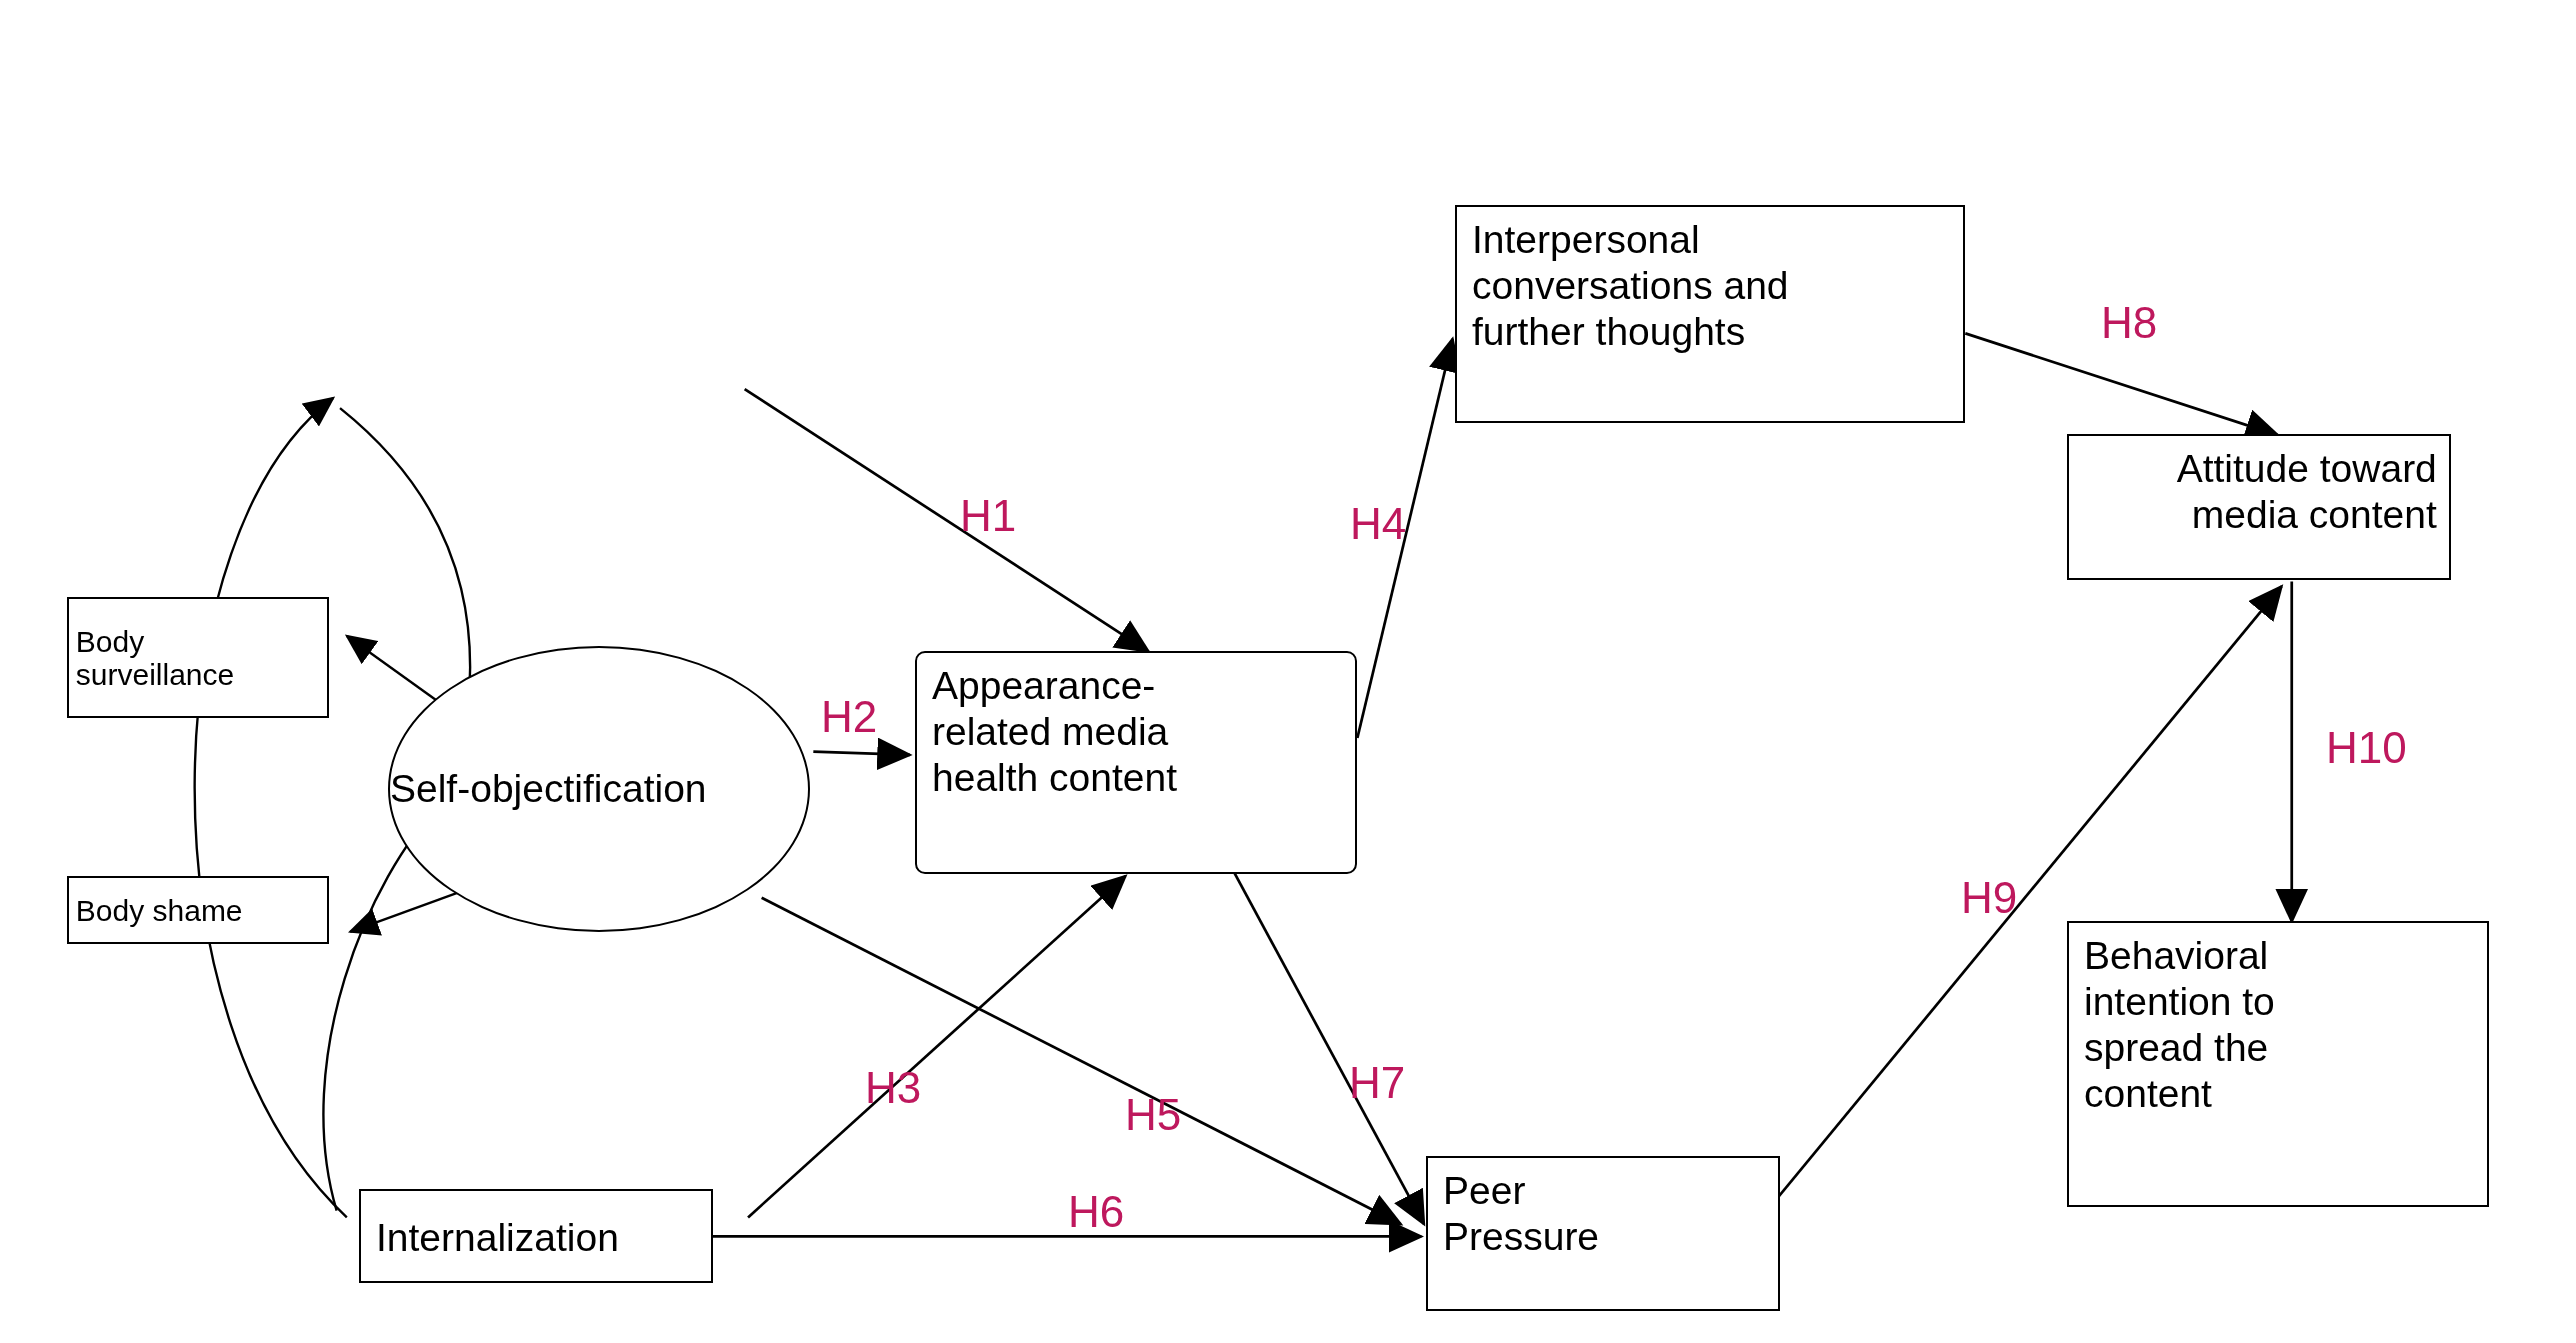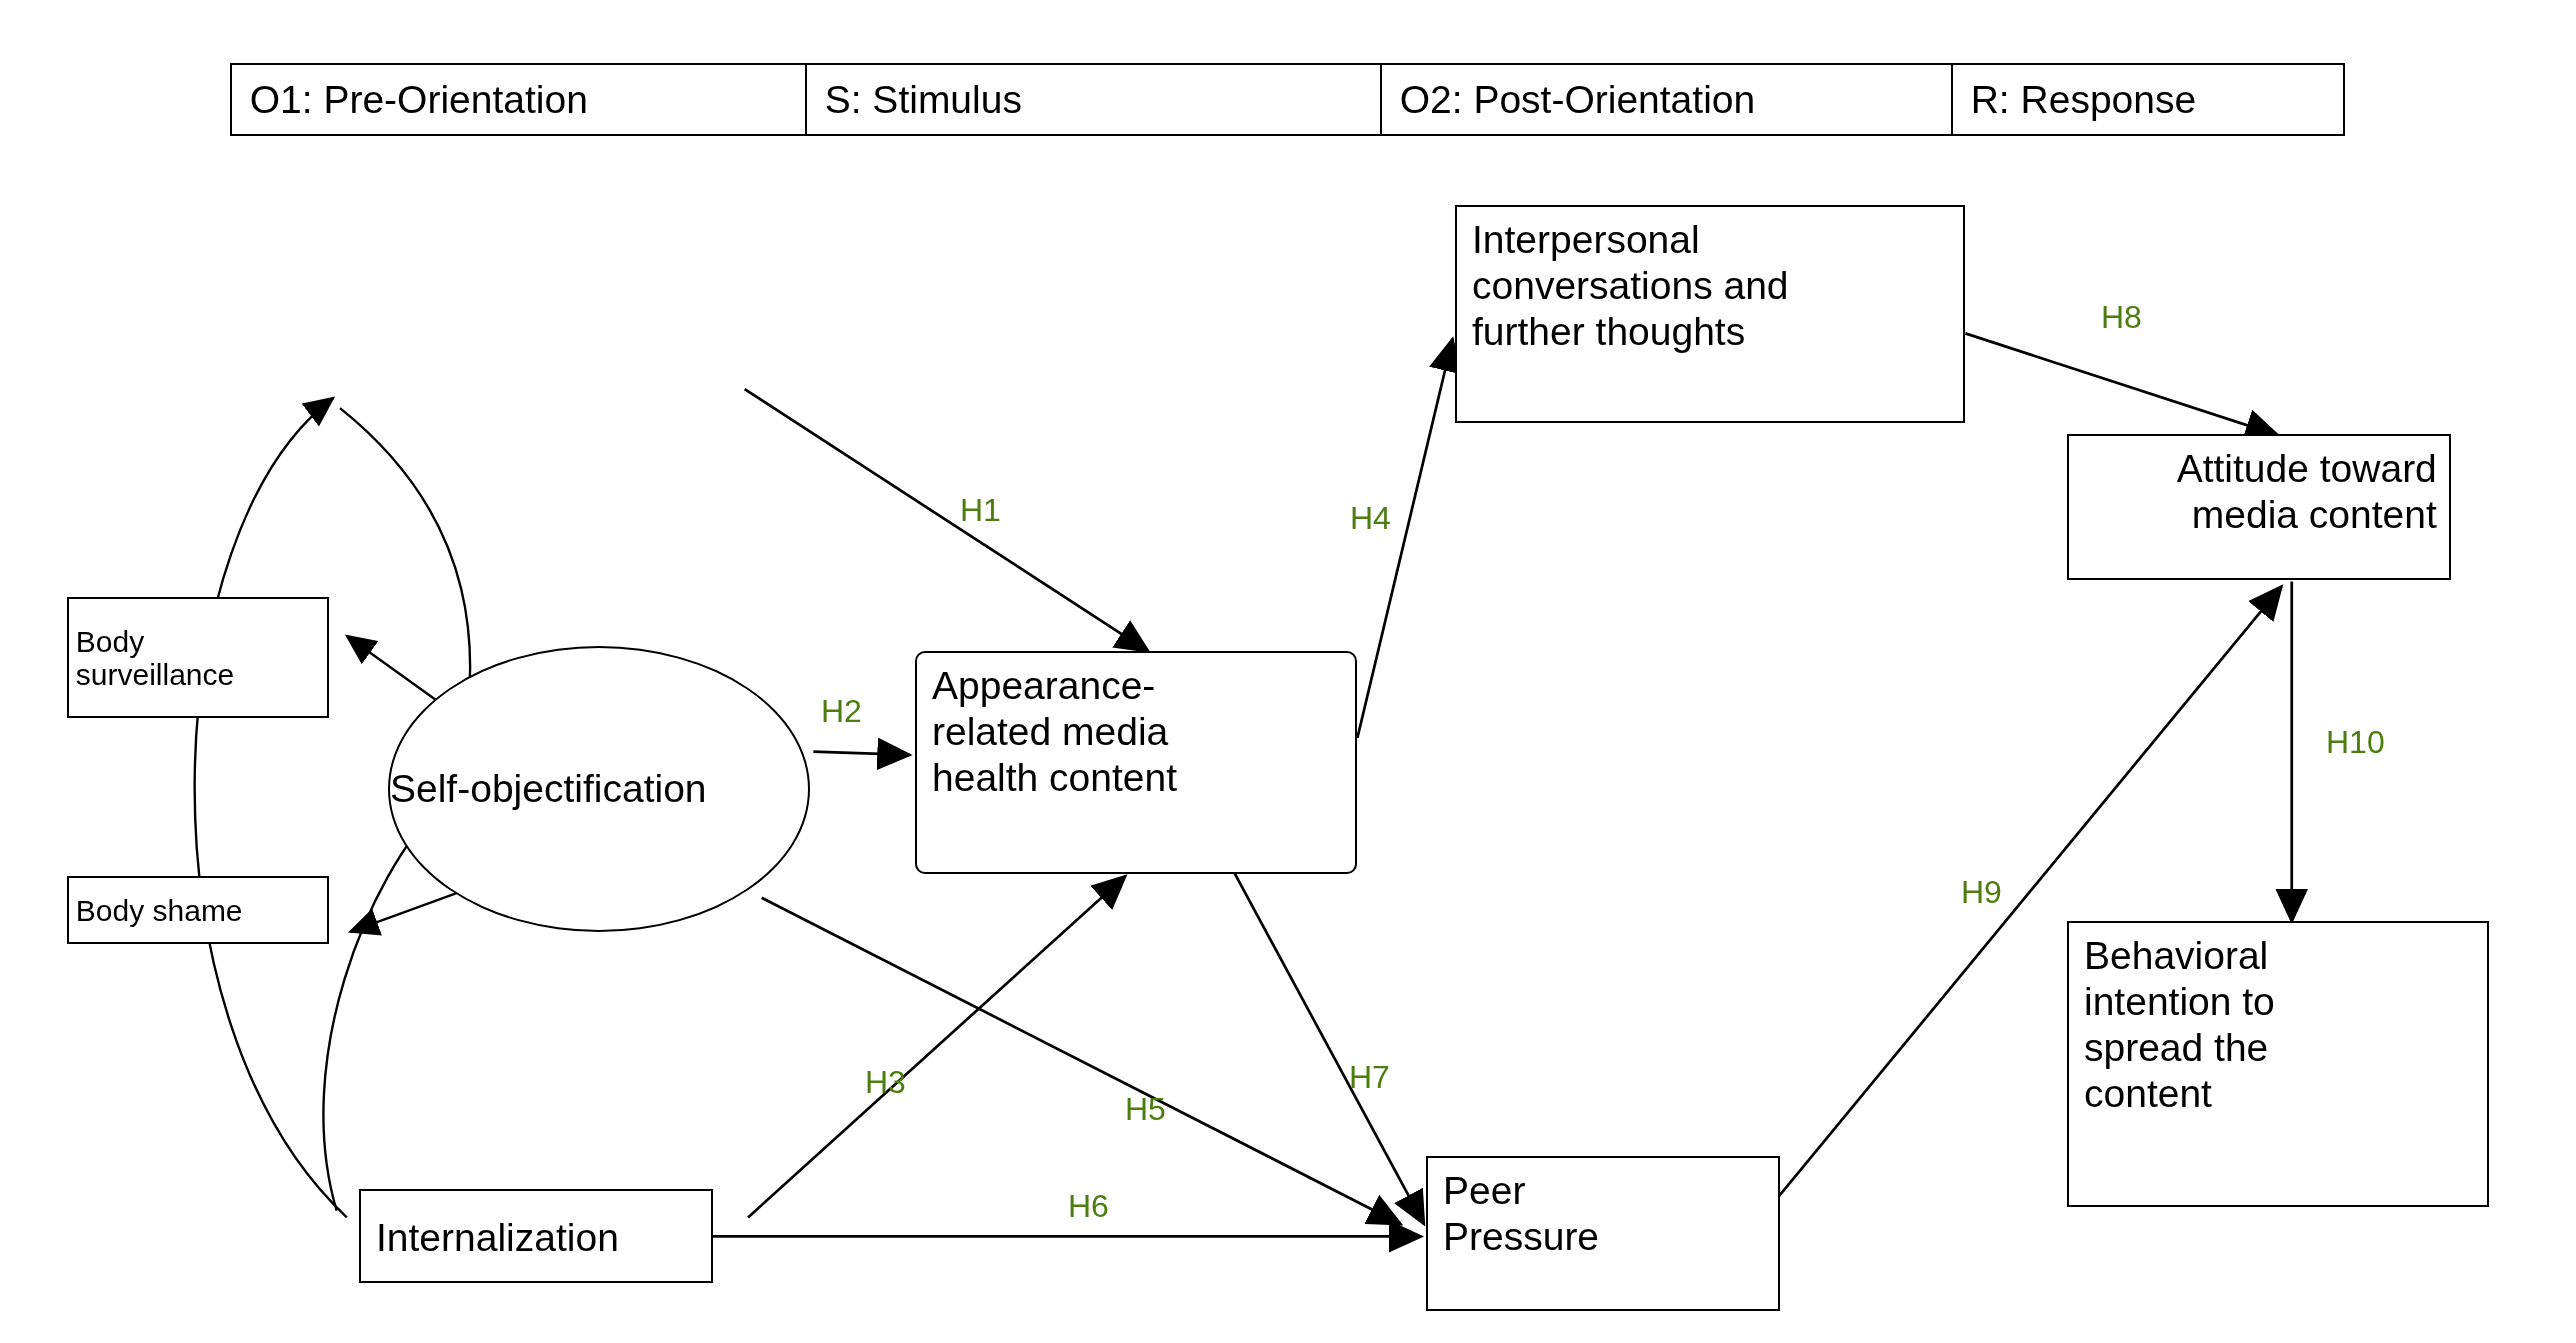--- a/index.html
+++ b/index.html
@@ -102,39 +102,33 @@
   }
   .edge-thin {
     stroke: #000000;
     stroke-width: 3.5;
     fill: none;
   }
 
   
   .elabel {
     position: absolute;
-    font-size: 32px;
+    font-size: 44px;
     line-height: 1;
-    color: #4d7c0f;
+    color: #be185d;
     white-space: nowrap;
     background: transparent;
     z-index: 6;
   }
 </style>
 </head>
 <body>
 
 <div id="page">
 
-  <div id="header-bar">
-    <div class="header-cell hc-0">O1: Pre-Orientation</div>
-    <div class="header-cell hc-1">S: Stimulus</div>
-    <div class="header-cell hc-2">O2: Post-Orientation</div>
-    <div class="header-cell hc-3">R: Response</div>
-  </div>
 
   <svg id="edges" viewBox="0 0 3788 1976">
     <defs>
       <marker id="ah" markerWidth="14" markerHeight="12" refX="12" refY="6" orient="auto" markerUnits="strokeWidth">
         <path d="M0,0 L13,6 L0,12 z" fill="#000000"></path>
       </marker>
       <marker id="ah2" markerWidth="16" markerHeight="13" refX="13" refY="6.5" orient="auto" markerUnits="strokeWidth">
         <path d="M0,0 L15,6.5 L0,13 z" fill="#000000"></path>
       </marker>
     </defs>

